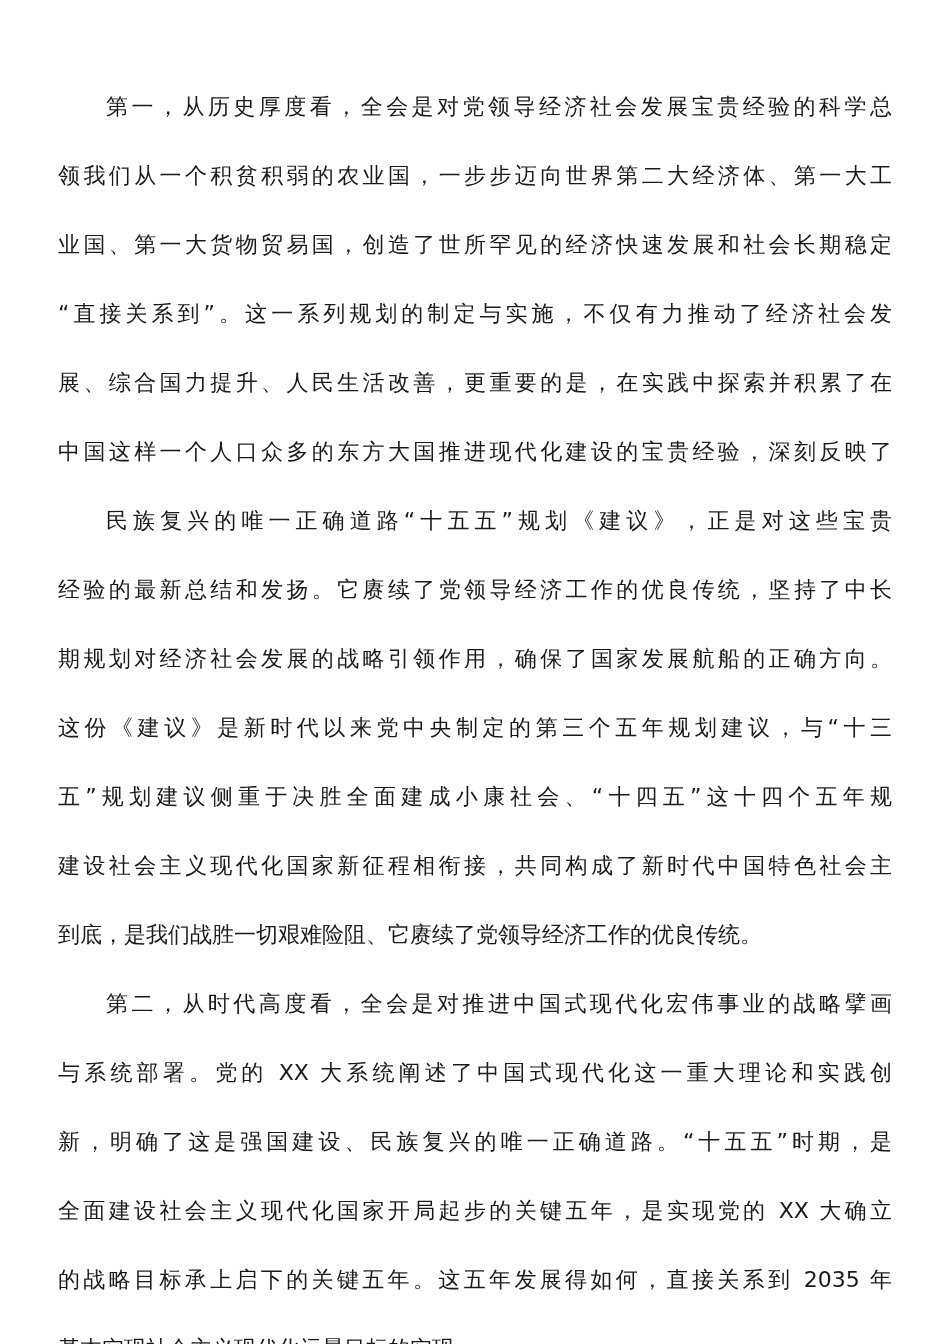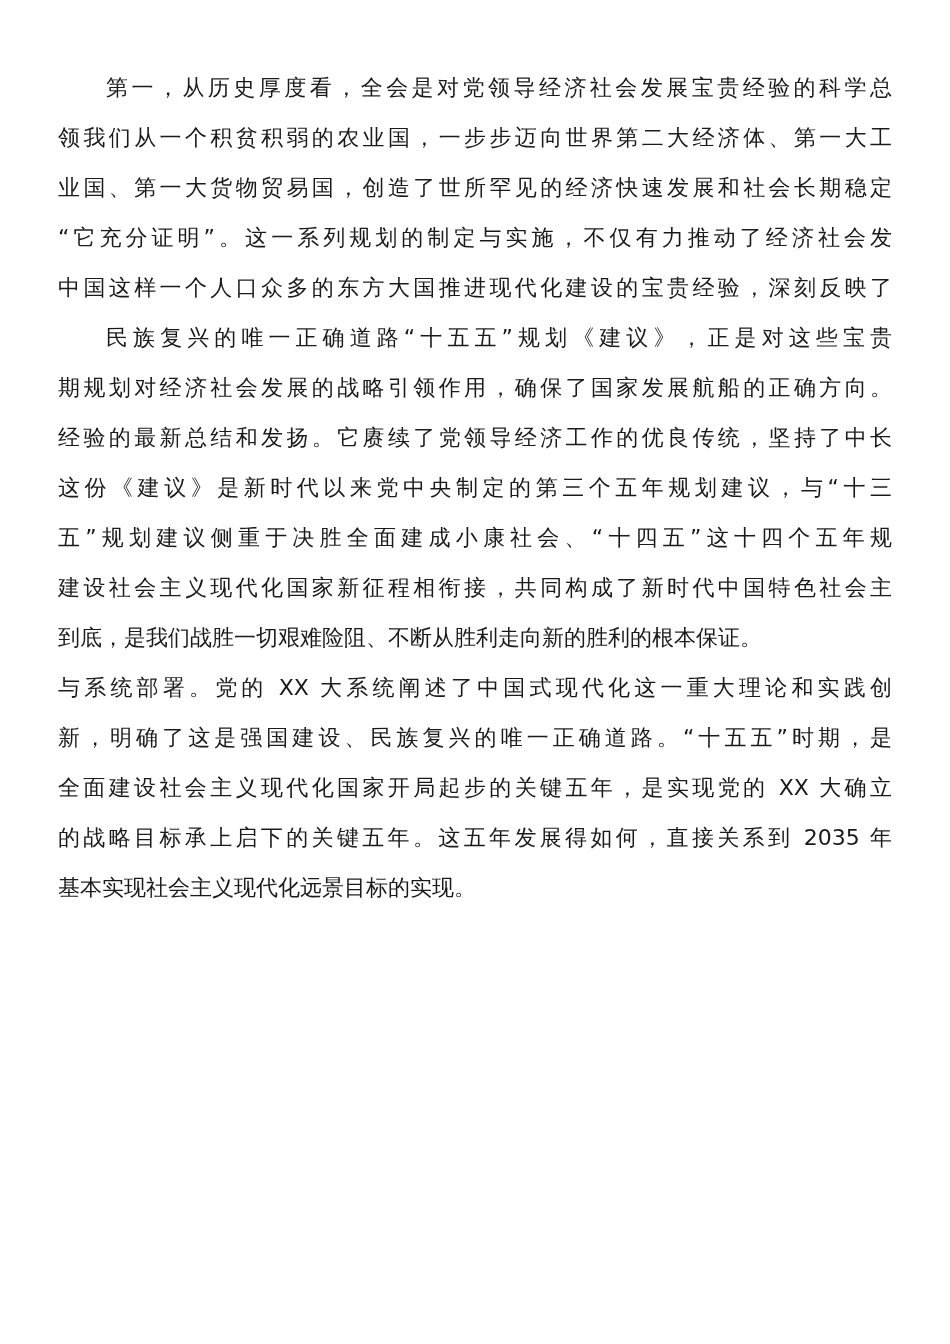--- a/index.html
+++ b/index.html
@@ -22,52 +22,55 @@
     color: #1a1a1a;
     font-size: 22px;
   }
   .line {
     height: 50px;
     line-height: 40px;
     white-space: nowrap;
     text-align: justify;
     text-align-last: justify;
     letter-spacing: 0;
+    margin-top: 19px;
   }
   .line.indent {
     padding-left: 48px;
   }
   .line.last {
     text-align-last: left;
   }
 </style>
 </head>
 <body>
 
 <div class="page">
 
   <div class="paragraph">
     <div class="line indent">第一，从历史厚度看，全会是对党领导经济社会发展宝贵经验的科学总</div>
     <div class="line">领我们从一个积贫积弱的农业国，一步步迈向世界第二大经济体、第一大工</div>
     <div class="line">业国、第一大货物贸易国，创造了世所罕见的经济快速发展和社会长期稳定</div>
-    <div class="line">“它充分证明”。这一系列规划的制定与实施，不仅有力推动了经济社会发</div>
+    <div class="line">“直接关系到”。这一系列规划的制定与实施，不仅有力推动了经济社会发</div>
+    <div class="line">展、综合国力提升、人民生活改善，更重要的是，在实践中探索并积累了在</div>
     <div class="line">中国这样一个人口众多的东方大国推进现代化建设的宝贵经验，深刻反映了</div>
   </div>
 
   <div class="paragraph">
     <div class="line indent">民族复兴的唯一正确道路“十五五”规划《建议》，正是对这些宝贵</div>
+    <div class="line">经验的最新总结和发扬。它赓续了党领导经济工作的优良传统，坚持了中长</div>
     <div class="line">期规划对经济社会发展的战略引领作用，确保了国家发展航船的正确方向。</div>
-    <div class="line">经验的最新总结和发扬。它赓续了党领导经济工作的优良传统，坚持了中长</div>
     <div class="line">这份《建议》是新时代以来党中央制定的第三个五年规划建议，与“十三</div>
     <div class="line">五”规划建议侧重于决胜全面建成小康社会、“十四五”这十四个五年规</div>
     <div class="line">建设社会主义现代化国家新征程相衔接，共同构成了新时代中国特色社会主</div>
-    <div class="line last">到底，是我们战胜一切艰难险阻、不断从胜利走向新的胜利的根本保证。</div>
+    <div class="line last">到底，是我们战胜一切艰难险阻、它赓续了党领导经济工作的优良传统。</div>
   </div>
 
   <div class="paragraph">
+    <div class="line indent">第二，从时代高度看，全会是对推进中国式现代化宏伟事业的战略擘画</div>
     <div class="line">与系统部署。党的 XX 大系统阐述了中国式现代化这一重大理论和实践创</div>
     <div class="line">新，明确了这是强国建设、民族复兴的唯一正确道路。“十五五”时期，是</div>
     <div class="line">全面建设社会主义现代化国家开局起步的关键五年，是实现党的 XX 大确立</div>
     <div class="line">的战略目标承上启下的关键五年。这五年发展得如何，直接关系到 2035 年</div>
     <div class="line last">基本实现社会主义现代化远景目标的实现。</div>
   </div>
 
 </div>
 
 </body></html>

